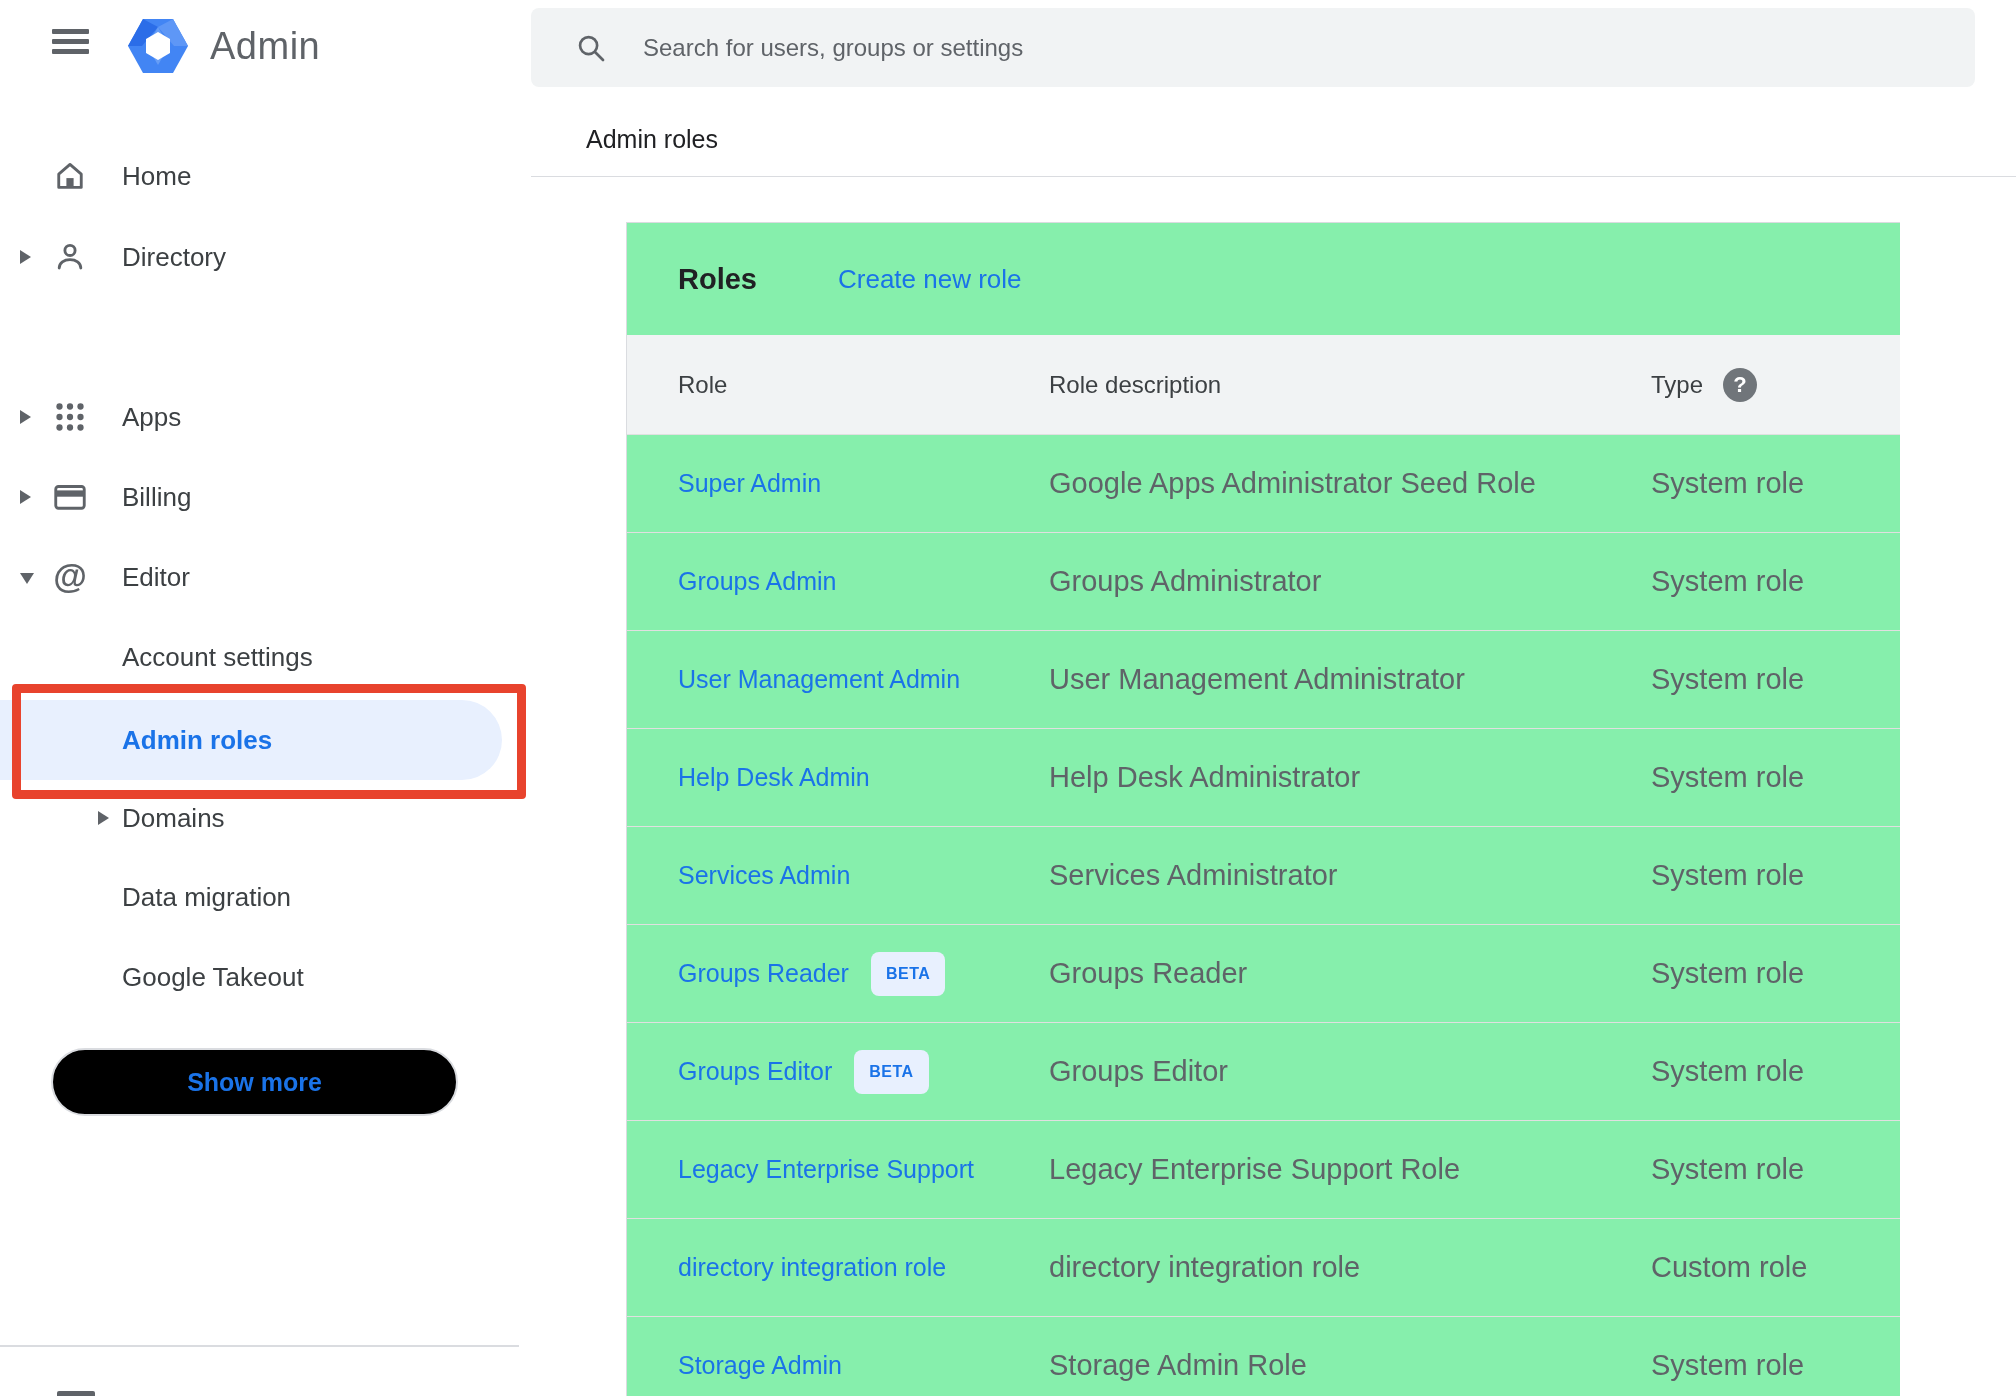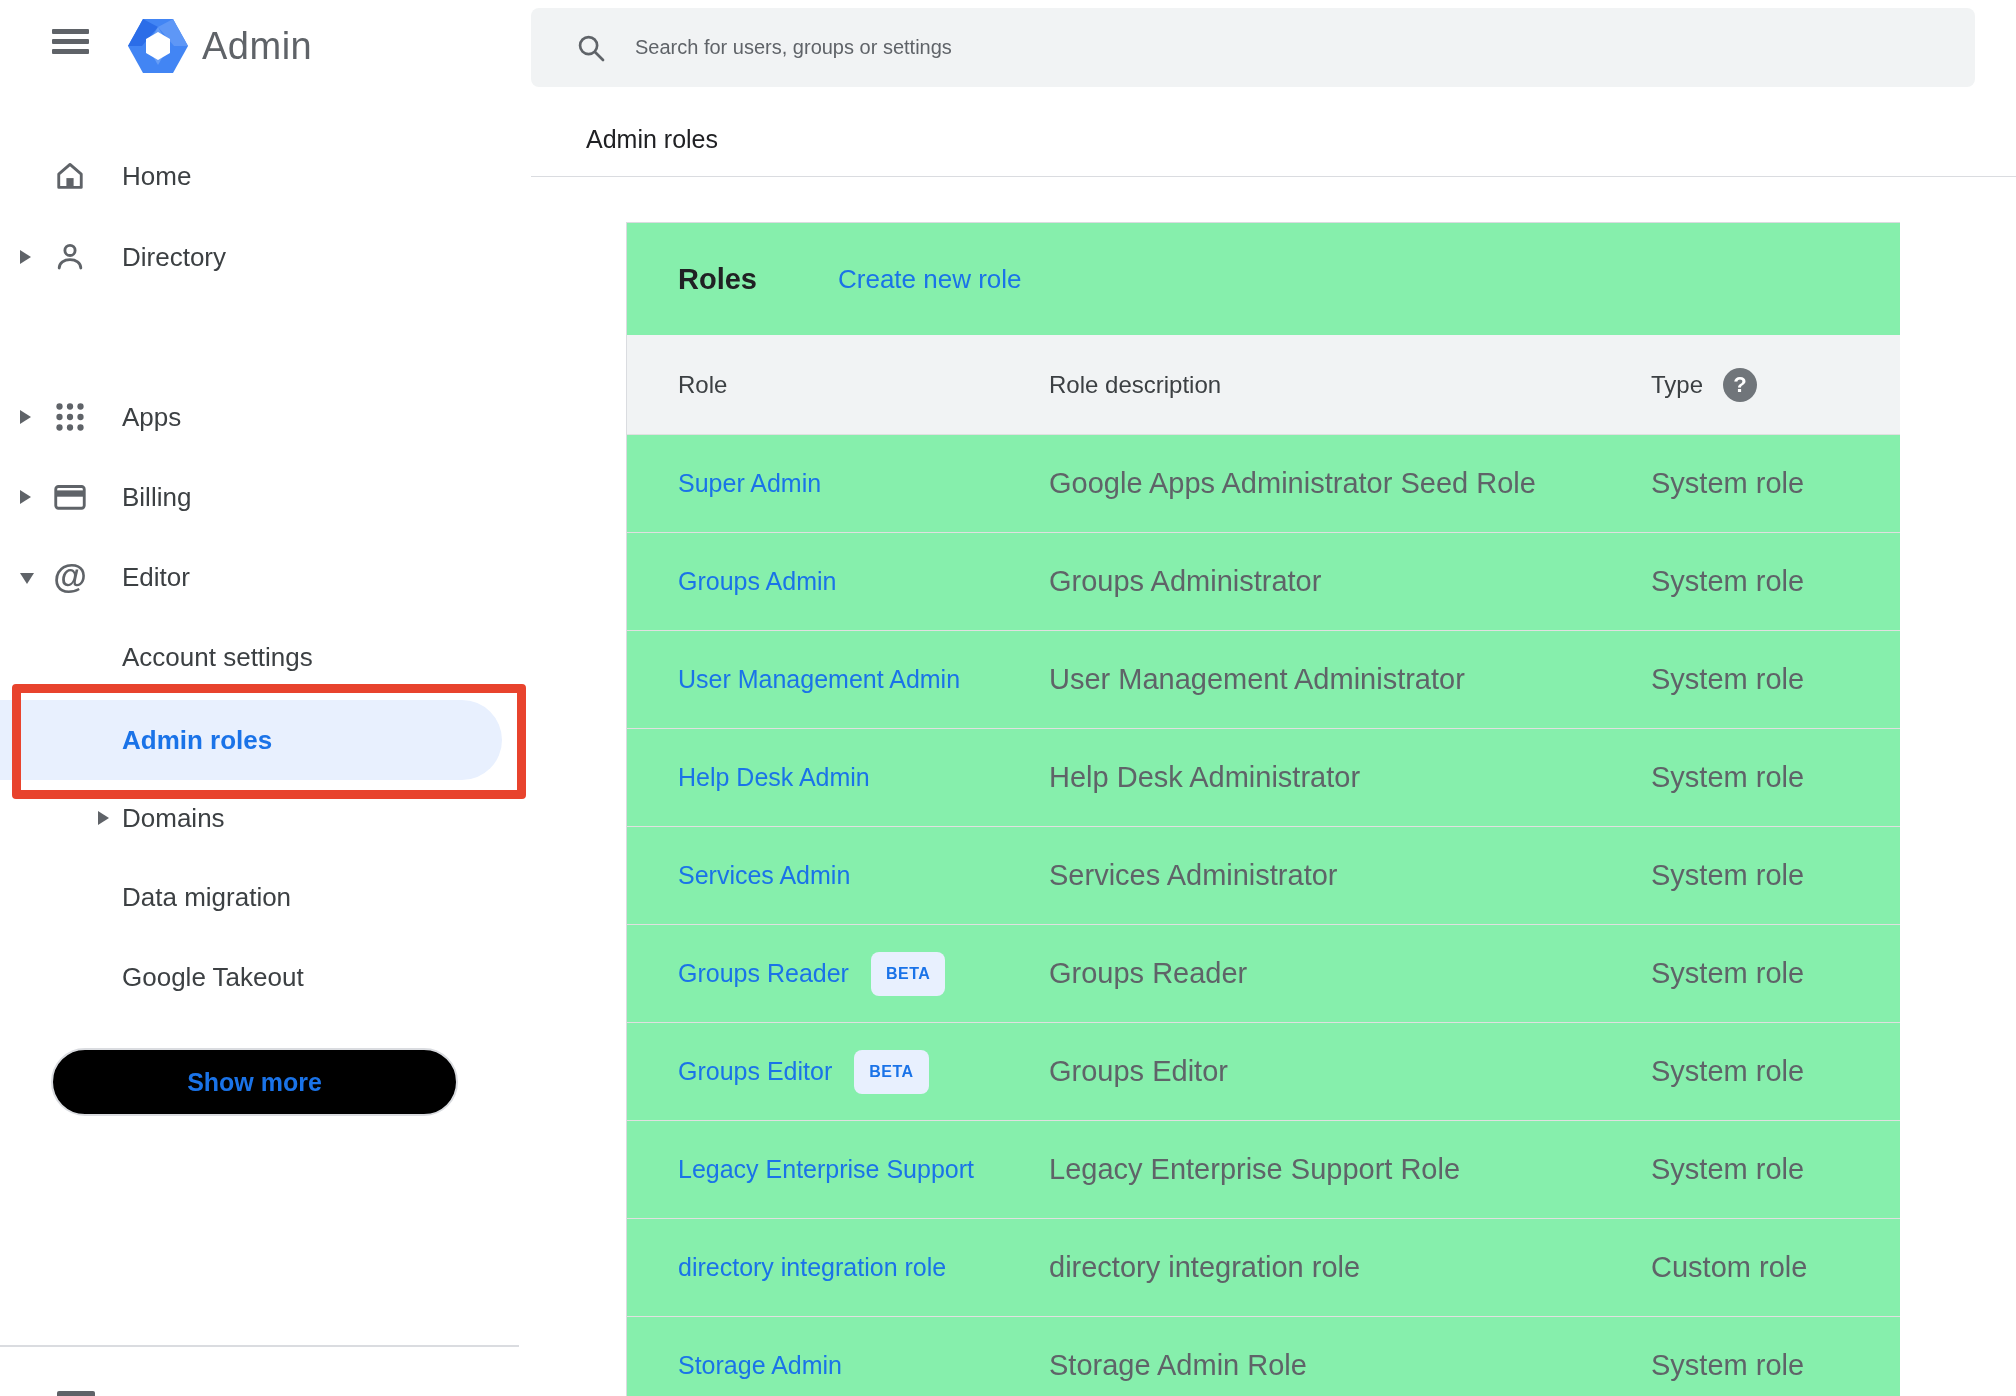--- a/index.html
+++ b/index.html
@@ -8,21 +8,21 @@
 
   
   .sidebar { position:absolute; left:0; top:0; width:531px; height:1396px; background:#fff; }
 
   .hamburger { position:absolute; left:52px; top:29px; width:37px; height:26px; cursor:pointer; }
   .hamburger span { position:absolute; left:0; width:37px; height:5px; background:#5f6368; border-radius:1px; }
   .hamburger span:nth-child(1){top:0;} .hamburger span:nth-child(2){top:10px;} .hamburger span:nth-child(3){top:20px;}
 
   .logo { position:absolute; left:128px; top:14px; height:64px; display:flex; align-items:center; }
   .logo svg { width:60px; height:56px; }
-  .logo-text { font-size:38px; color:#5f6368; margin-left:14px; letter-spacing:0.5px; }
+  .logo-text { font-size:38px; color:#5f6368; margin-left:22px; letter-spacing:0.5px; }
 
   .side-item, .side-child { position:absolute; left:0; width:531px; height:80px; cursor:pointer; }
   .tri-right { position:absolute; top:33px; width:0; height:0;
                border-left:11px solid #5f6368; border-top:7px solid transparent; border-bottom:7px solid transparent; }
   .tri-down  { position:absolute; top:36px; width:0; height:0;
                border-top:11px solid #5f6368; border-left:7px solid transparent; border-right:7px solid transparent; }
   .side-item .tri-right, .side-item .tri-down { left:20px; }
   .icn { position:absolute; left:52px; top:22px; width:36px; height:36px; }
   .icn svg { width:36px; height:36px; }
   .side-lbl { position:absolute; left:122px; top:0; line-height:80px; font-size:26px; color:#3c4043; white-space:nowrap; }
@@ -39,22 +39,22 @@
                font-size:25px; font-weight:bold; color:#1a73e8; cursor:pointer;
                font-family:"Liberation Sans", sans-serif; }
 
   .side-bottom-divider { position:absolute; left:0; top:1345px; width:519px; height:2px; background:#dadce0; }
   .partial-icon { position:absolute; left:57px; top:1391px; width:38px; height:5px; background:#5f6368; border-radius:2px 2px 0 0; }
 
   
   .searchbar { position:absolute; left:531px; top:8px; width:1444px; height:79px;
                background:#f1f3f4; border-radius:8px; display:flex; align-items:center; }
   .search-icn { margin-left:44px; width:32px; height:32px; flex:0 0 auto; }
-  .searchbar input { flex:1; margin-left:28px; margin-right:30px; border:none; outline:none; background:transparent;
-                     font-size:20px; color:#1d4ed8; font-family:"Liberation Sans", sans-serif; }
+  .searchbar input { flex:1; margin-left:36px; margin-right:30px; border:none; outline:none; background:transparent;
+                     font-size:24px; color:#1d4ed8; font-family:"Liberation Sans", sans-serif; }
   .searchbar input::placeholder { color:#5f6368; opacity:1; }
 
   
   .breadcrumb { position:absolute; left:586px; top:120px; height:38px; line-height:38px;
                 font-size:25px; color:#202124; }
   .breadcrumb-divider { position:absolute; left:531px; top:176px; width:1485px; height:1px; background:#dadce0; }
 
   
   .card { position:absolute; left:626px; top:222px; width:1274px; height:1174px;
           background:#86efac; border-top:1px solid #dadce0; border-left:1px solid #dadce0;text-align:right; }

